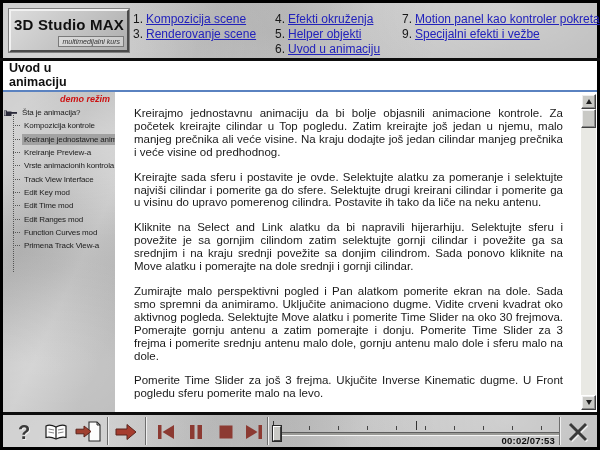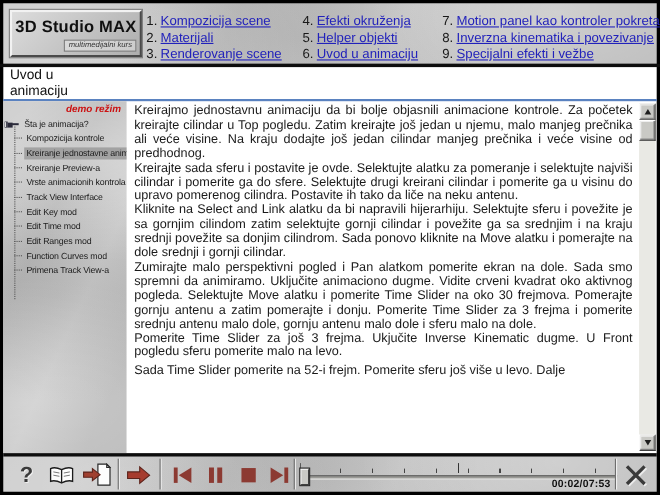--- a/index.html
+++ b/index.html
@@ -28,36 +28,36 @@
   .menu-col { position:absolute; top:9px; }
   .menu-col.c1 { left:130px; } .menu-col.c2 { left:272px; } .menu-col.c3 { left:399px; }
   .menu-item { height:15px; font-size:12px; white-space:nowrap; }
   .menu-item .num { color:#181818; margin-right:3px; }
   .menu-item .lbl { color:#2222bb; text-decoration:underline; cursor:pointer; }
 
   .header-sep { position:absolute; left:0; top:58px; width:600px; height:3px; background:#0d0d0d; }
 
   
   .main { position:absolute; left:3px; top:61px; width:594px; height:351px; background:#ffffff; }
-  .section-title { position:absolute; left:6px; top:1px; font-size:12.5px; font-weight:normal; color:#101010; line-height:13.5px; }
+  .section-title { position:absolute; left:6px; top:1px; font-size:12.5px; font-weight:bold; color:#101010; line-height:13.5px; }
   .blue-rule { position:absolute; left:0; top:29px; width:594px; height:2px; background:#5a82c0; }
 
   .sidebar { position:absolute; left:0; top:31px; width:112px; height:320px; }
   .demo-label { text-align:right; padding:2px 5px 1px 0; font-size:9px; font-weight:bold; font-style:italic; color:#cc1111; }
   .tree { position:relative; margin-top:1px; }
   .tree-vline { position:absolute; left:10px; top:9px; height:157px; border-left:1px dotted #555; }
   .tree-item { position:relative; height:13.3px; display:flex; align-items:center; cursor:pointer; }
   .tree-item .connector { margin-left:10px; width:7px; border-top:1px dotted #555; flex:none; }
   .tree-item .lbl { margin-left:2px; font-size:8px; color:#1c1c1c; white-space:nowrap; overflow:hidden; letter-spacing:-.15px; padding:1px 2px; }
   .tree-item.selected .lbl { background:#a2a2a2; }
   .hand-icon { margin-left:1px; flex:none; width:14px; height:10px; }
 
   .content { position:absolute; left:112px; top:31px; right:18px; bottom:0; padding:3px 4px 0 7px;
              font-size:11.5px; line-height:12.9px; color:#1a1a1a; text-align:justify; overflow:hidden; }
-  .content p { margin:0; }
+  .content p { margin:12px; }
   .content p.gap-top { margin-top:4px; }
 
   
   .scrollbar { position:absolute; right:1px; top:33px; bottom:2px; width:15px; background:#e9e9e4; }
   .sb-btn { position:absolute; left:0; width:15px; height:15px; background:#c9c9c5;
             border:1px solid; border-color:#ffffff #404040 #404040 #ffffff; box-shadow:inset -1px -1px 0 #8a8a8a, inset 1px 1px 0 #eeeeee;
             display:flex; align-items:center; justify-content:center; cursor:pointer; }
   .sb-btn.up { top:0; } .sb-btn.down { bottom:0; }
   .tri-up { width:0; height:0; border-left:3.5px solid transparent; border-right:3.5px solid transparent; border-bottom:5px solid #1e1e1e; }
   .tri-down { width:0; height:0; border-left:3.5px solid transparent; border-right:3.5px solid transparent; border-top:5px solid #1e1e1e; }
@@ -88,31 +88,29 @@
 <div class="screen">
 
   <div class="header tex">
     <div class="logo">
       <div class="logo-title">3D Studio MAX</div>
       <div class="logo-sub">multimedijalni kurs</div>
     </div>
 
     <div class="menu-col c1">
       <div class="menu-item"><span class="num">1.</span><span class="lbl">Kompozicija scene</span></div>
-      <div class="menu-item"><span class="num">2.</span><span class="lbl">Materijali</span></div>
       <div class="menu-item"><span class="num">3.</span><span class="lbl">Renderovanje scene</span></div>
     </div>
     <div class="menu-col c2">
       <div class="menu-item"><span class="num">4.</span><span class="lbl">Efekti okruženja</span></div>
       <div class="menu-item"><span class="num">5.</span><span class="lbl">Helper objekti</span></div>
       <div class="menu-item"><span class="num">6.</span><span class="lbl">Uvod u animaciju</span></div>
     </div>
     <div class="menu-col c3">
       <div class="menu-item"><span class="num">7.</span><span class="lbl">Motion panel kao kontroler pokreta</span></div>
-      <div class="menu-item"><span class="num">8.</span><span class="lbl">Inverzna kinematika i povezivanje</span></div>
       <div class="menu-item"><span class="num">9.</span><span class="lbl">Specijalni efekti i vežbe</span></div>
     </div>
   </div>
   <div class="header-sep"></div>
 
   <div class="main">
     <div class="section-title">
       <span>Uvod u</span><br>
       <span>animaciju</span>
     </div>

